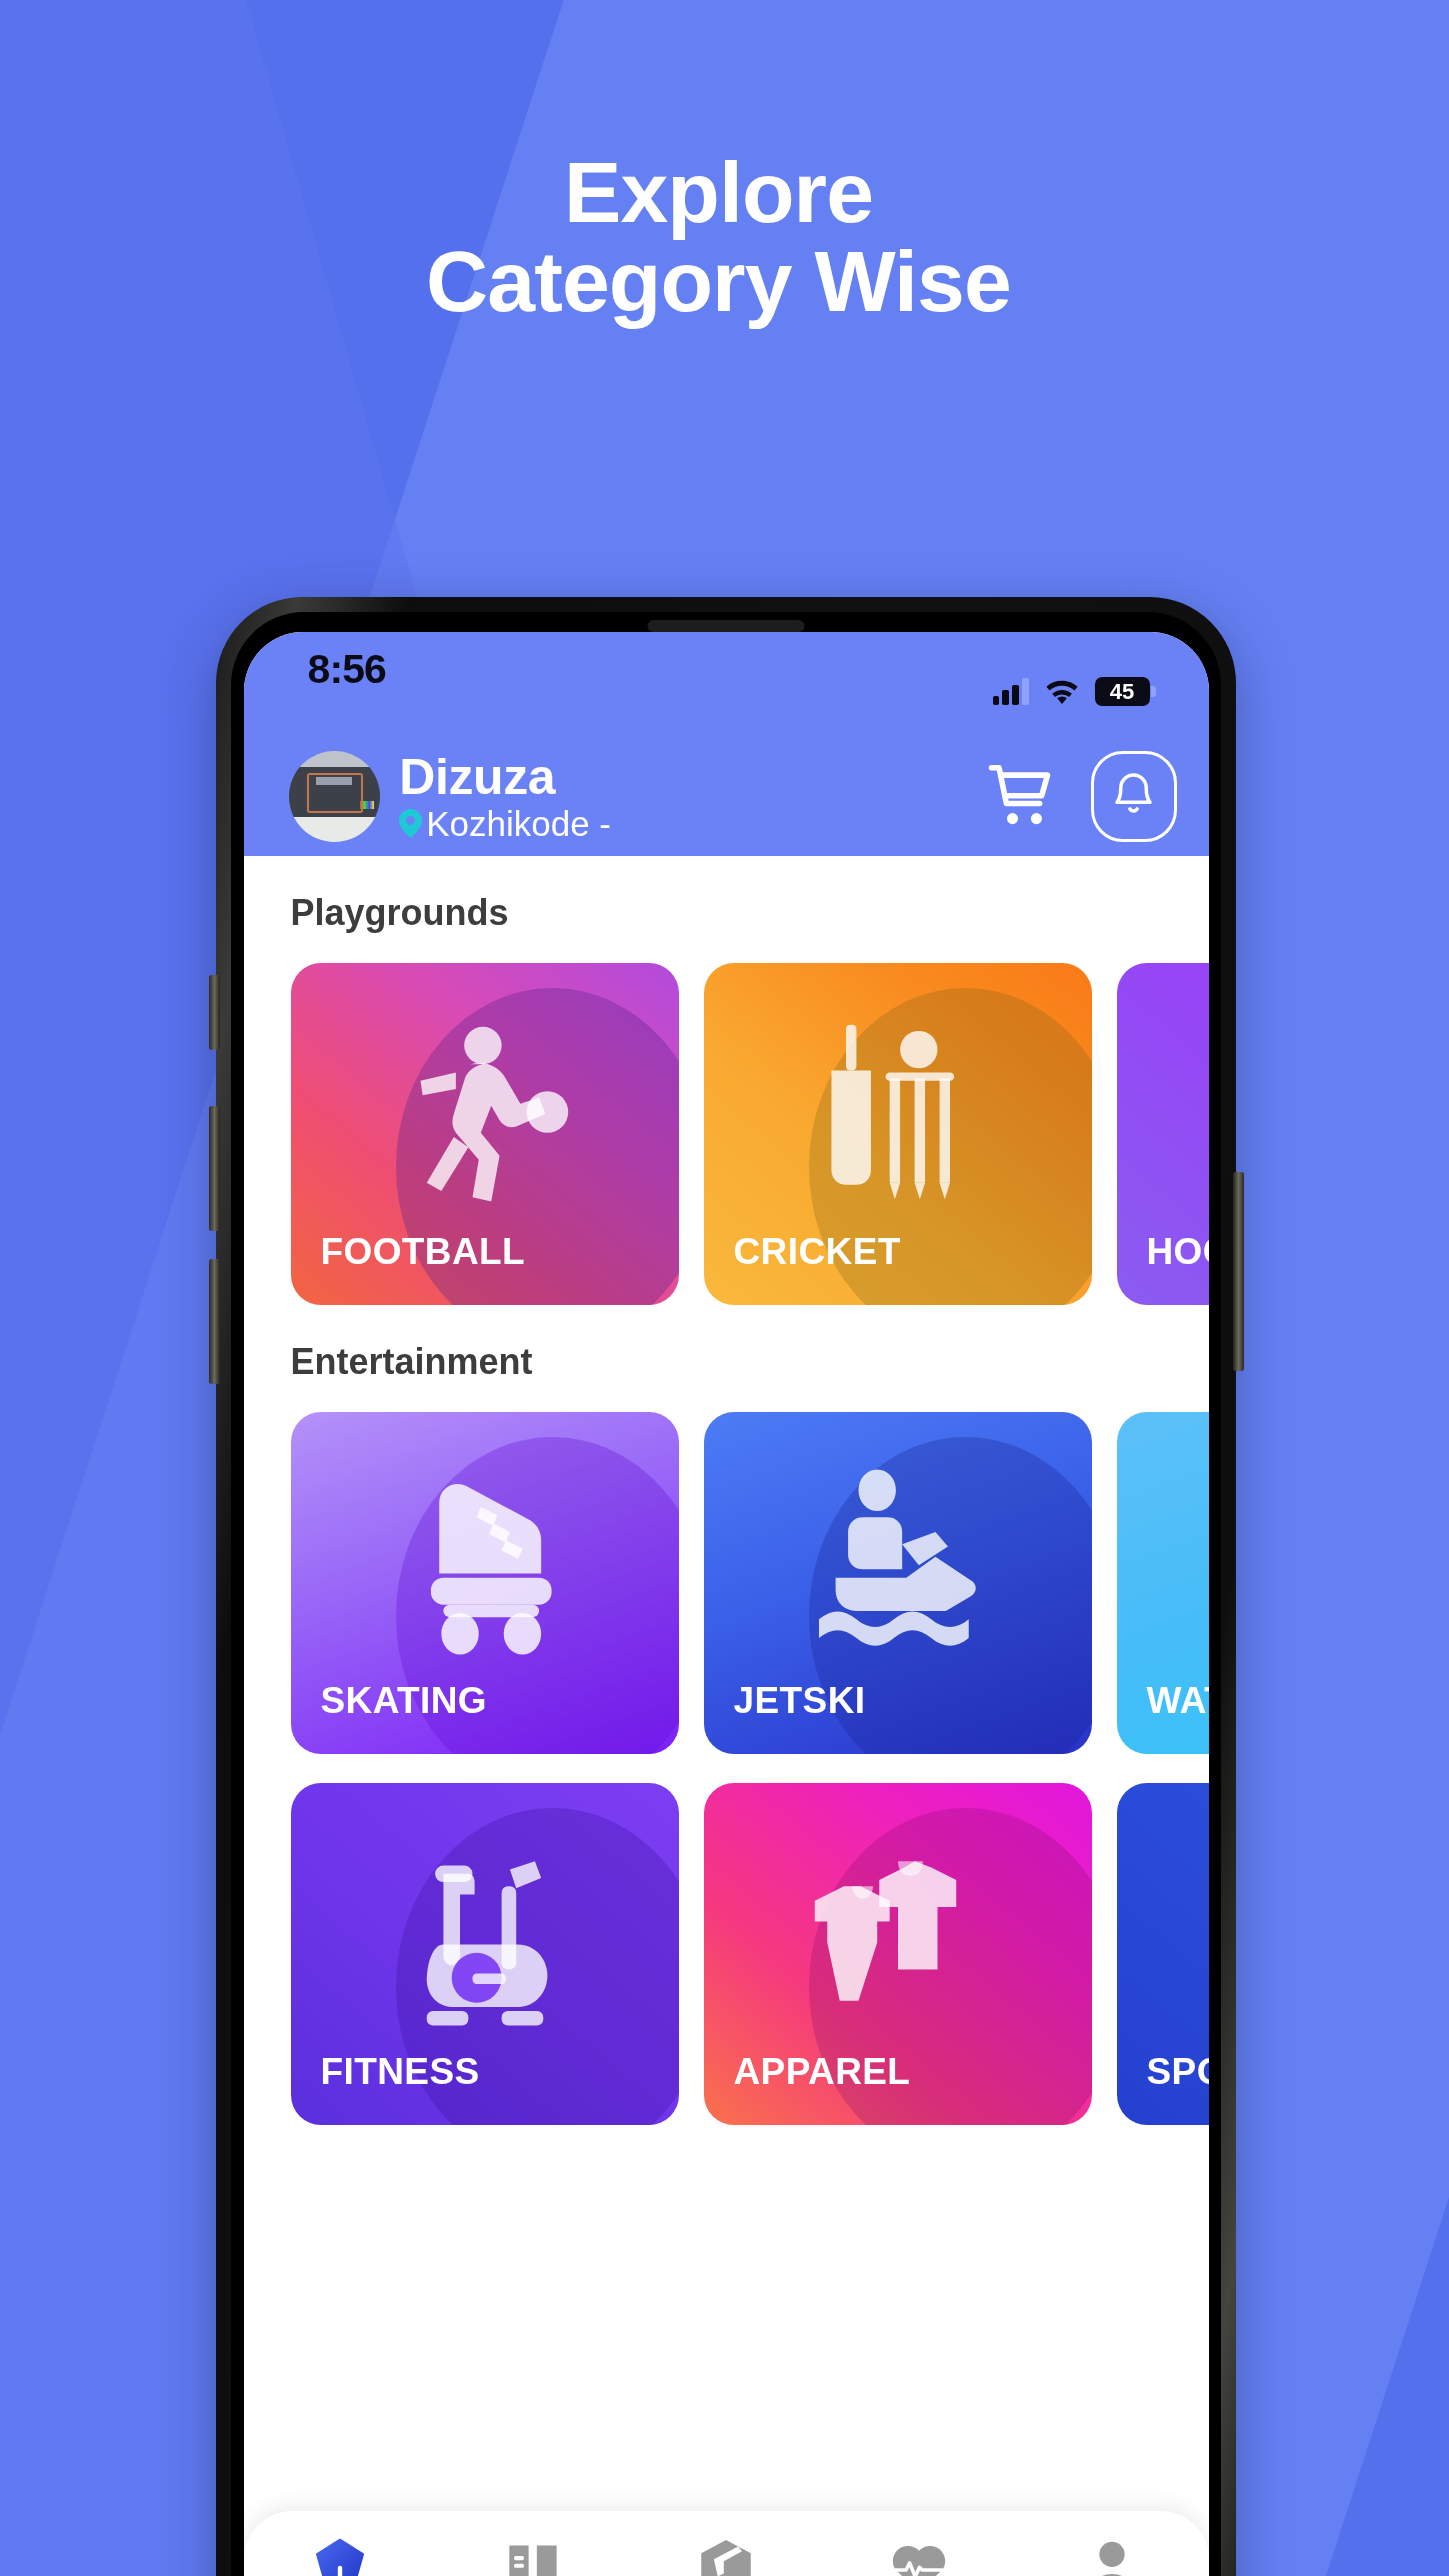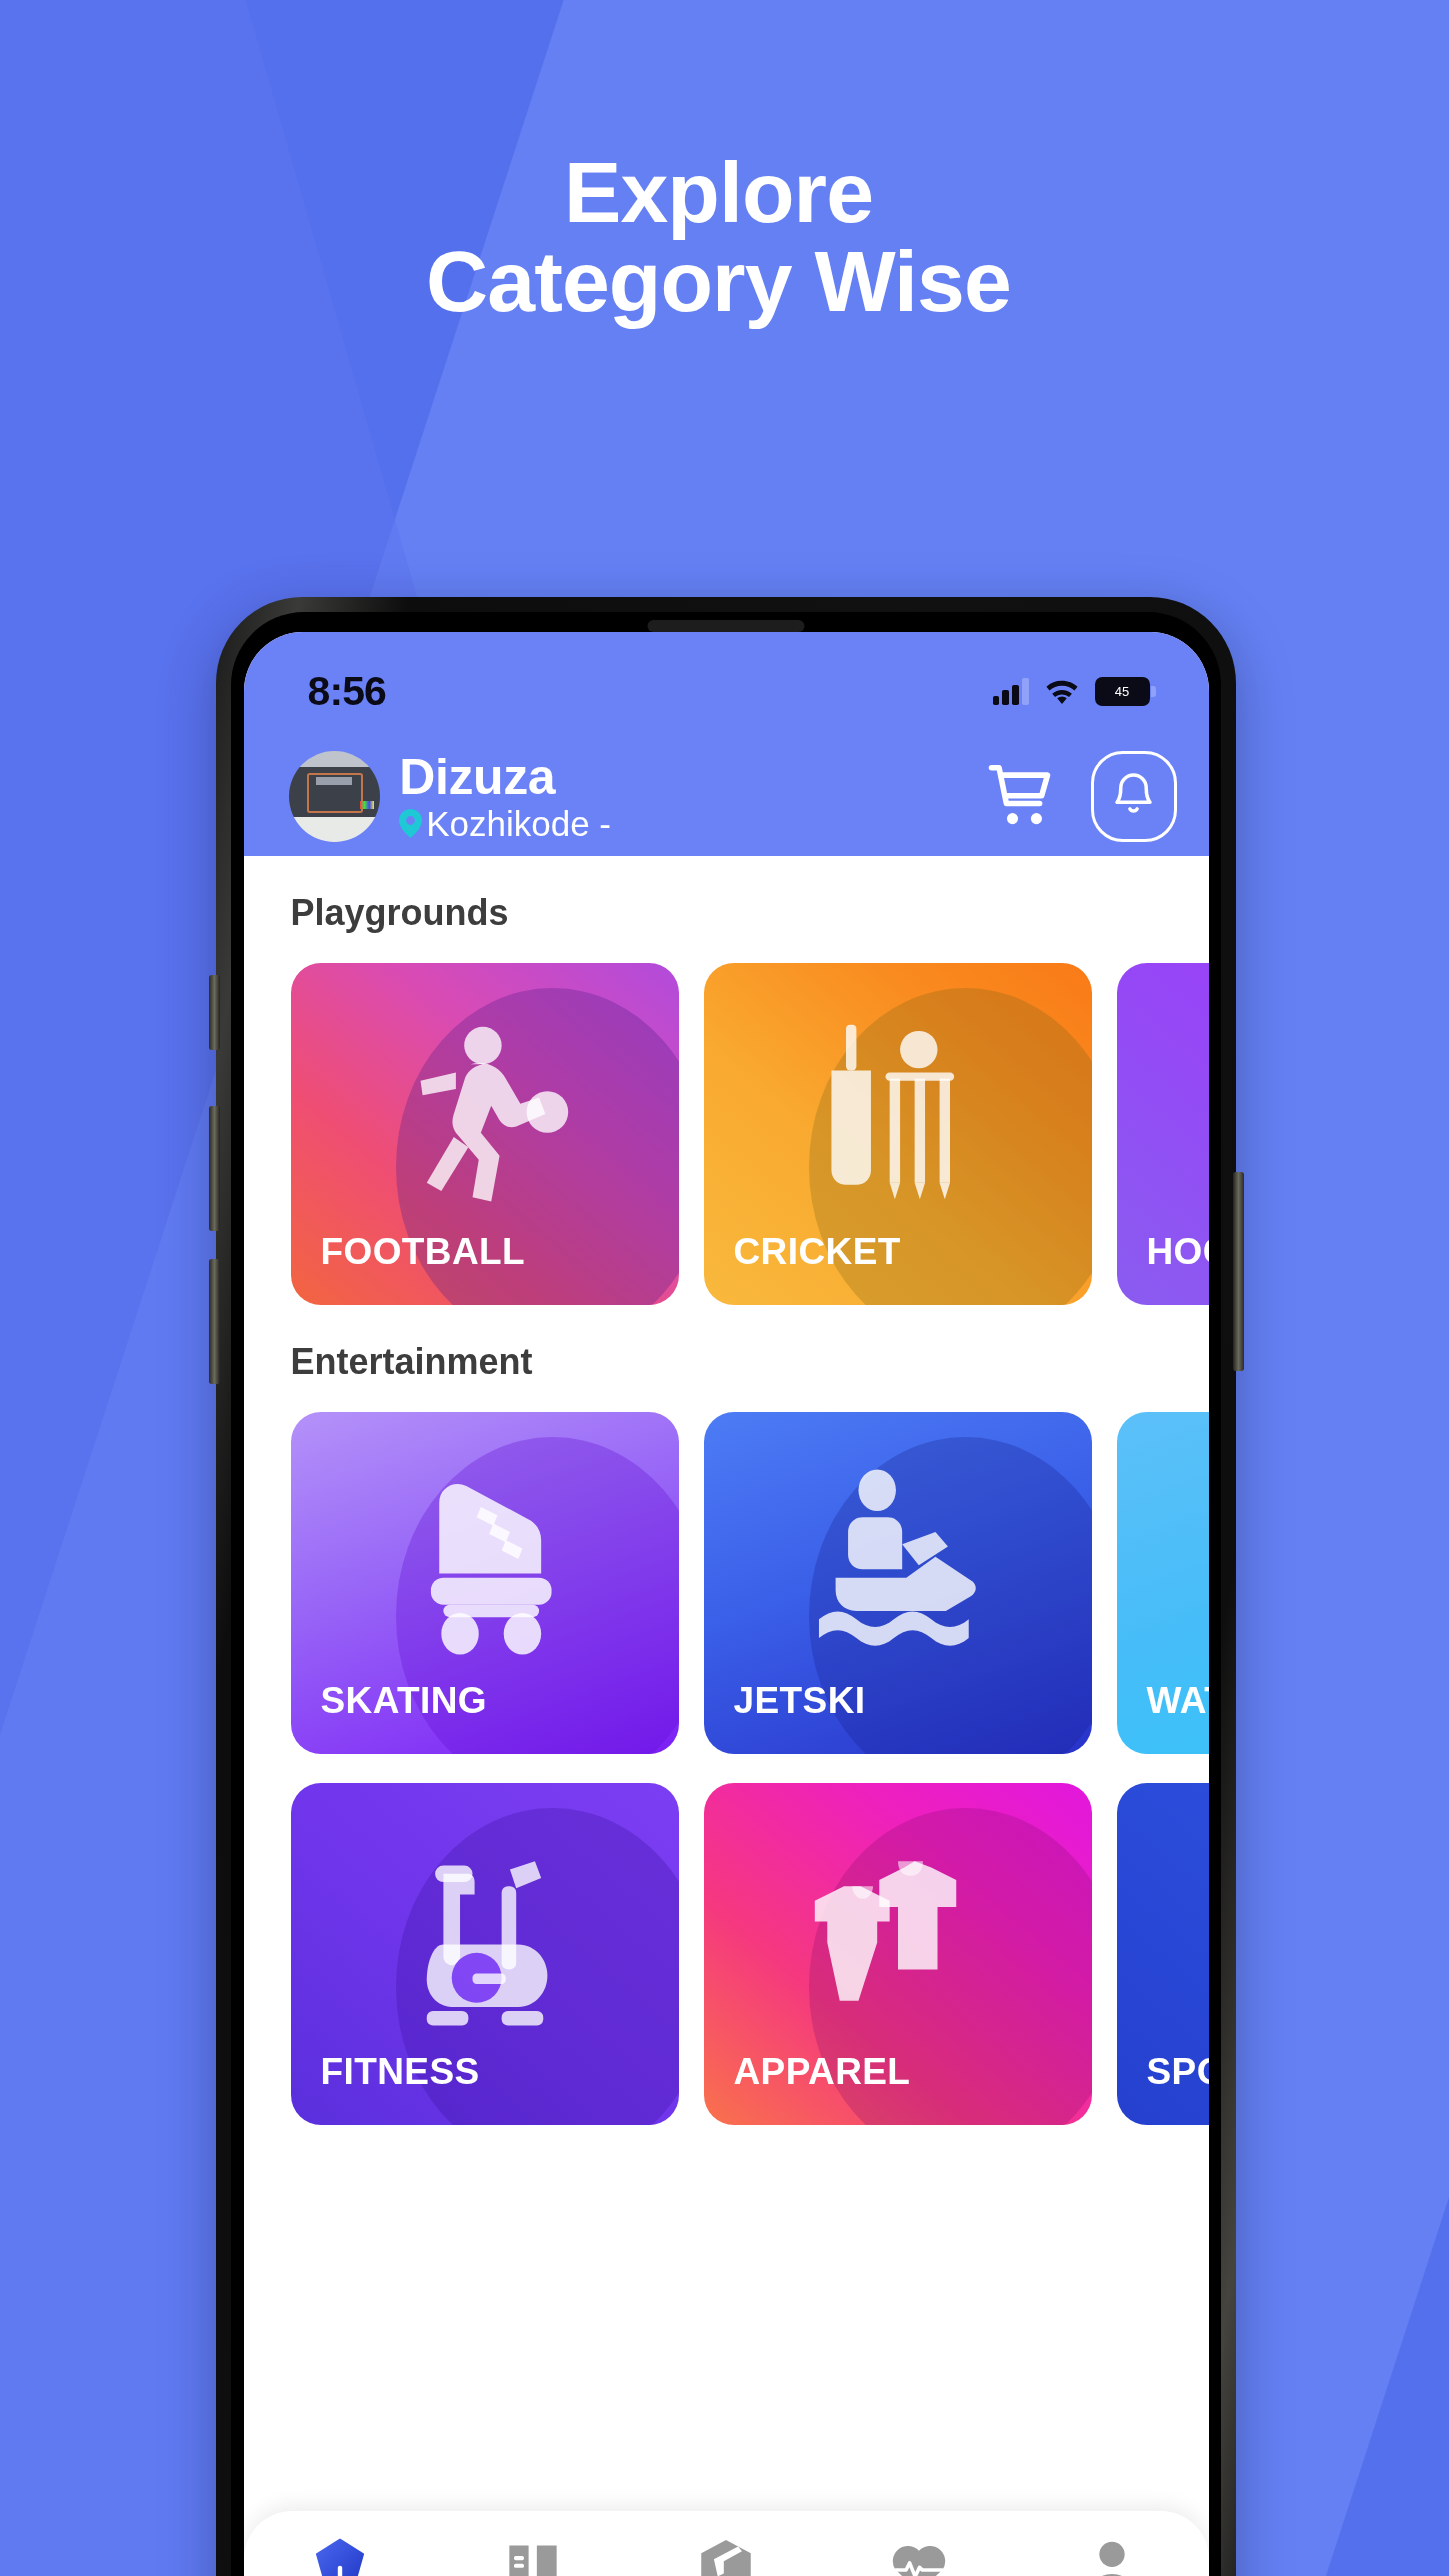--- a/index.html
+++ b/index.html
@@ -80,37 +80,37 @@
   .side-btn{ position:absolute; background:linear-gradient(90deg,#2a2a26,#6b6a5c,#23231f); border-radius:2.7px; z-index:12;}
   #btn-mute{ left:209px; top:975px; width:10.7px; height:75px; }
   #btn-volup{ left:209px; top:1106px; width:10.7px; height:125px; }
   #btn-voldn{ left:209px; top:1259px; width:10.7px; height:125px; }
   #btn-power{ left:1233px; top:1172px; width:10.7px; height:199px; background:linear-gradient(90deg,#23231f,#6b6a5c,#2a2a26);}
 
   
   #status-bar{
     height:106px; flex:0 0 auto;
     background:#6b82f7;
-    display:flex; align-items:center; justify-content:space-between;
+    display:flex; justify-content:space-between;
     padding:14.3px 59px 0 64px;
   }
   #status-time{ font-size:41px; font-weight:bold; color:#0b0b18; letter-spacing:-0.9px; }
   #status-icons{ display:flex; align-items:center; gap:16px; }
   .sig-bars{ display:flex; align-items:flex-end; gap:3.6px; height:27px; }
   .sig-bars i{ display:block; width:6.3px; background:#0b0b18; border-radius:1.8px; }
   .sig-bars i:nth-child(1){height:9.8px;}
   .sig-bars i:nth-child(2){height:15px;}
   .sig-bars i:nth-child(3){height:20.6px;}
   .sig-bars i:nth-child(4){height:27px;background:#8fa1f8;}
   .wifi-ico{ width:34px; height:27px; position:relative; }
   #batt{
     width:55px;height:29px;border-radius:7.2px;background:#0b0b18;
     display:flex;align-items:center;justify-content:center;position:relative;
   }
-  #batt-level{ color:#fff; font-size:13px; font-weight:normal; }
+  #batt-level{ color:#fff; font-size:22px; font-weight:bold; }
   #batt:after{content:"";position:absolute;right:-6.3px;top:9px;width:4.5px;height:10.7px;background:#8fa1f8;border-radius:0 2.7px 2.7px 0;}
 
   
   #app-header{
     flex:0 0 auto; height:118px;
     background:#6b82f7;
     display:flex; align-items:center;
     padding:0 32px 0 45px; gap:19.7px;
   }
   #avatar{

